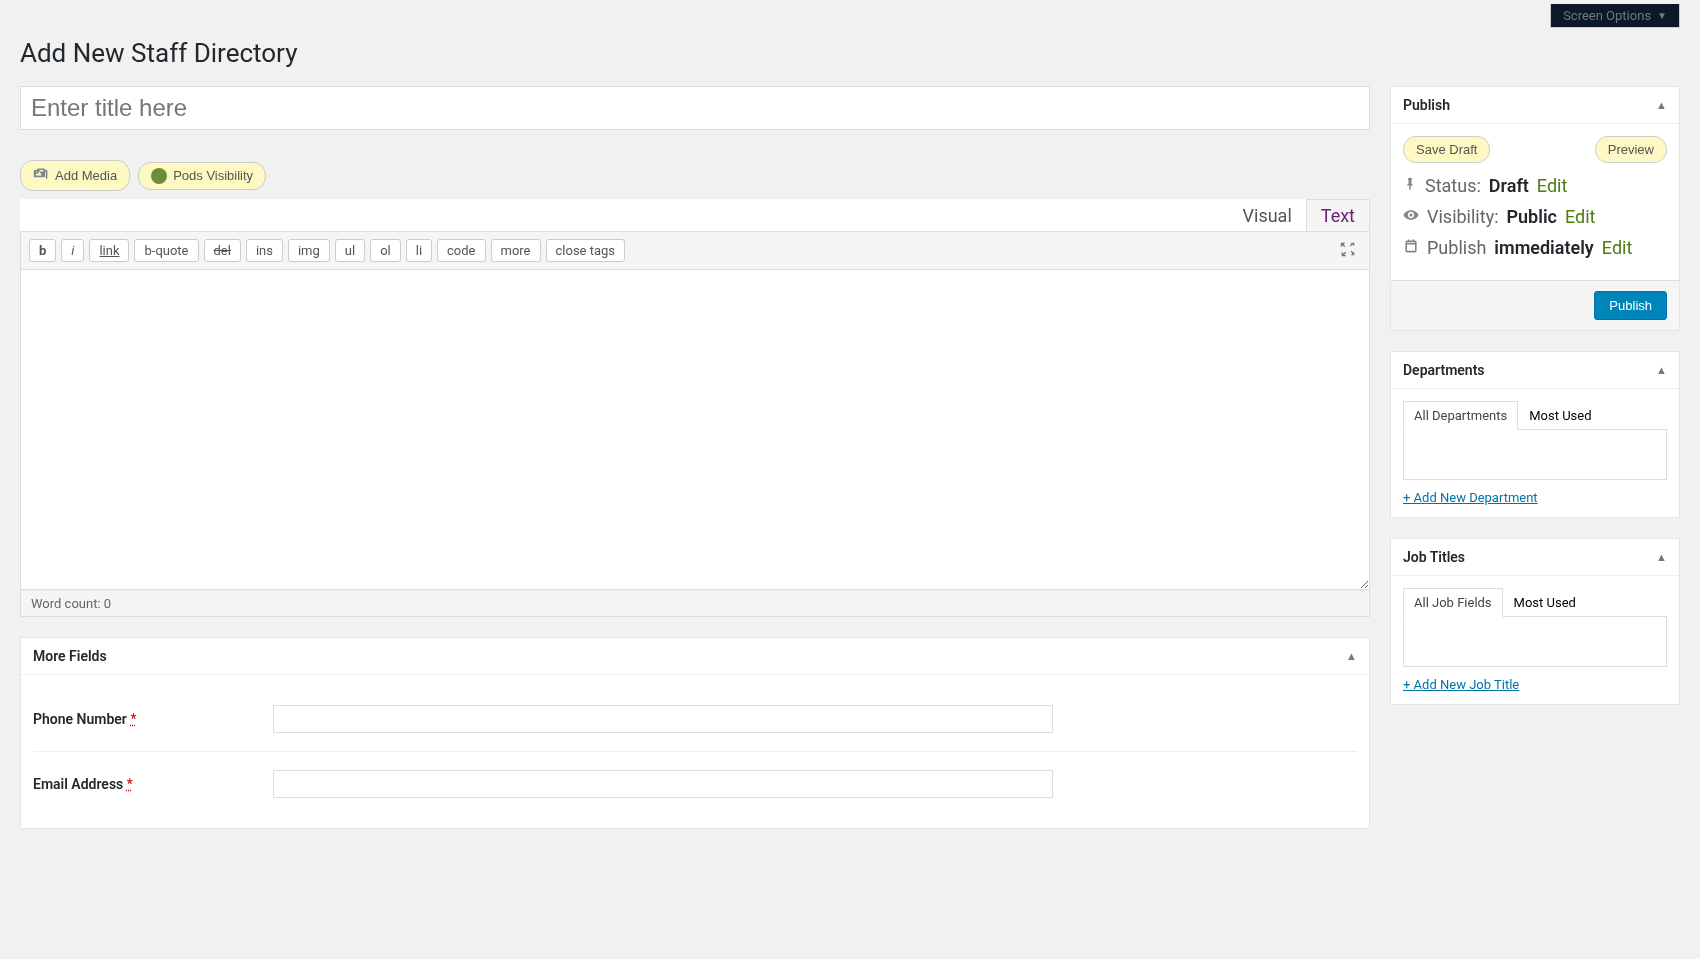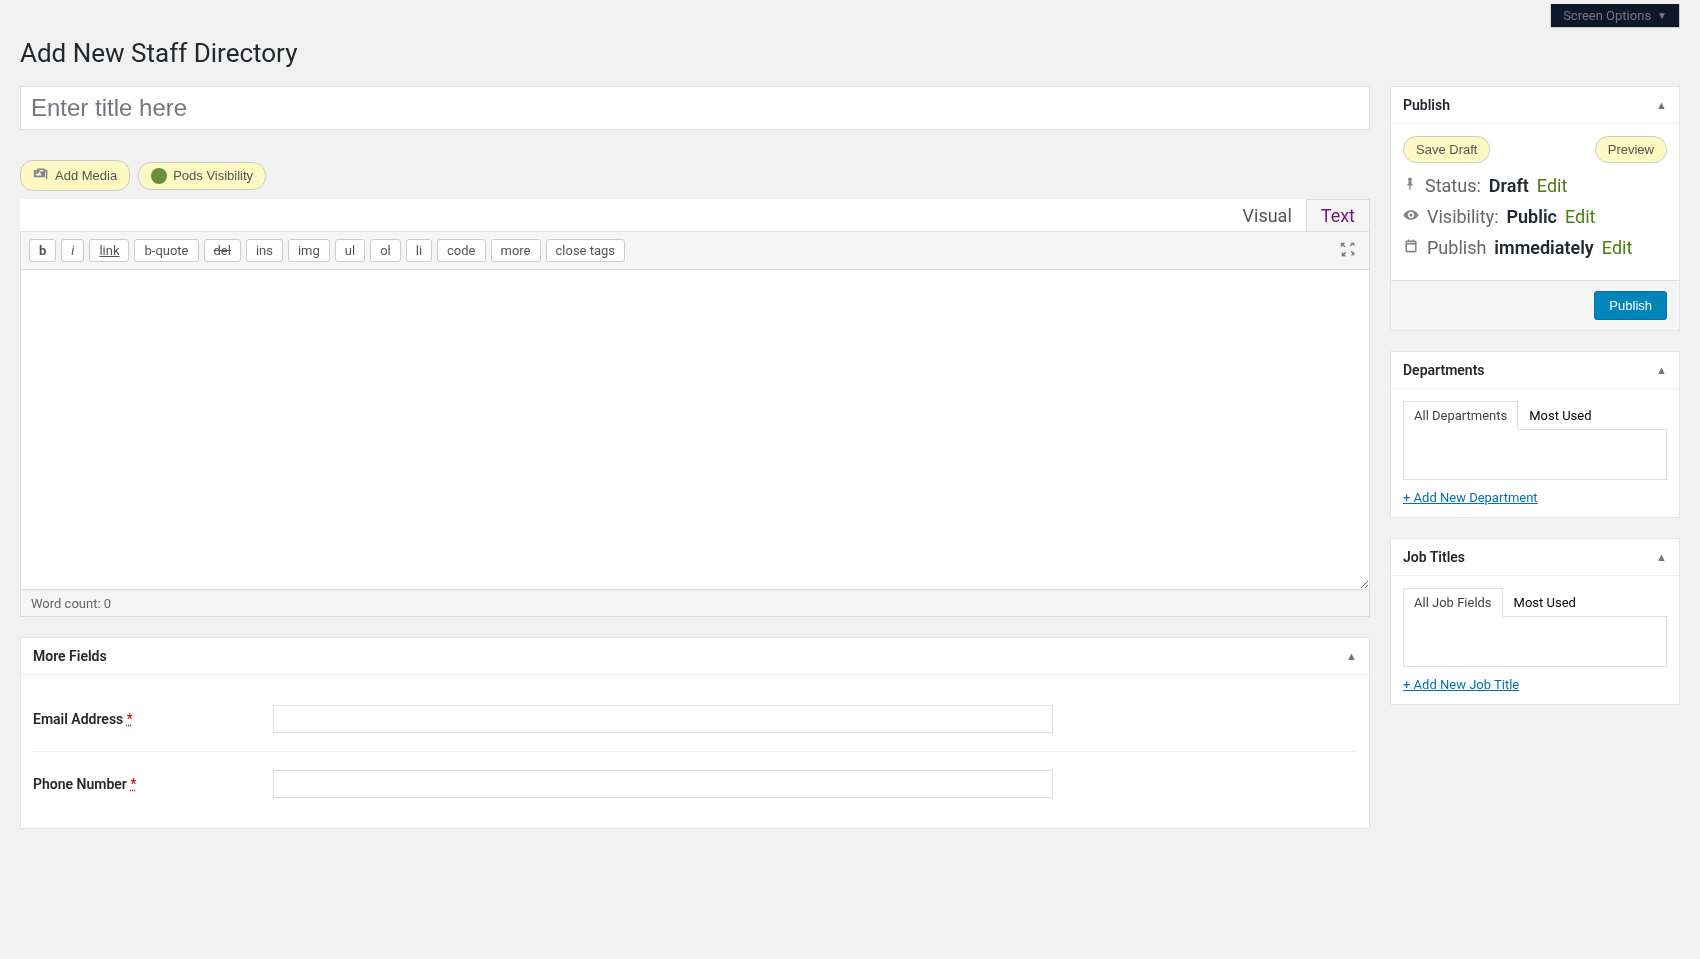--- a/index.html
+++ b/index.html
@@ -335,28 +335,28 @@
     </div>
 
     <div class="postbox more-fields-box">
       <div class="postbox-header">
         <h2>More Fields</h2>
         <span class="toggle-indicator">▲</span>
       </div>
       <div class="postbox-body">
         <div class="field-row">
           <div class="field-label">
-            <span>Email Address</span>
+            <span>Phone Number</span>
             <span class="req">*</span>
           </div>
           <div class="field-input"><input type="text" style=""></div>
         </div>
         <div class="field-row">
           <div class="field-label">
-            <span>Phone Number</span>
+            <span>Email Address</span>
             <span class="req">*</span>
           </div>
           <div class="field-input"><input type="text" style=""></div>
         </div>
       </div>
     </div>
 
   </div>
 
   <div class="side-col">

